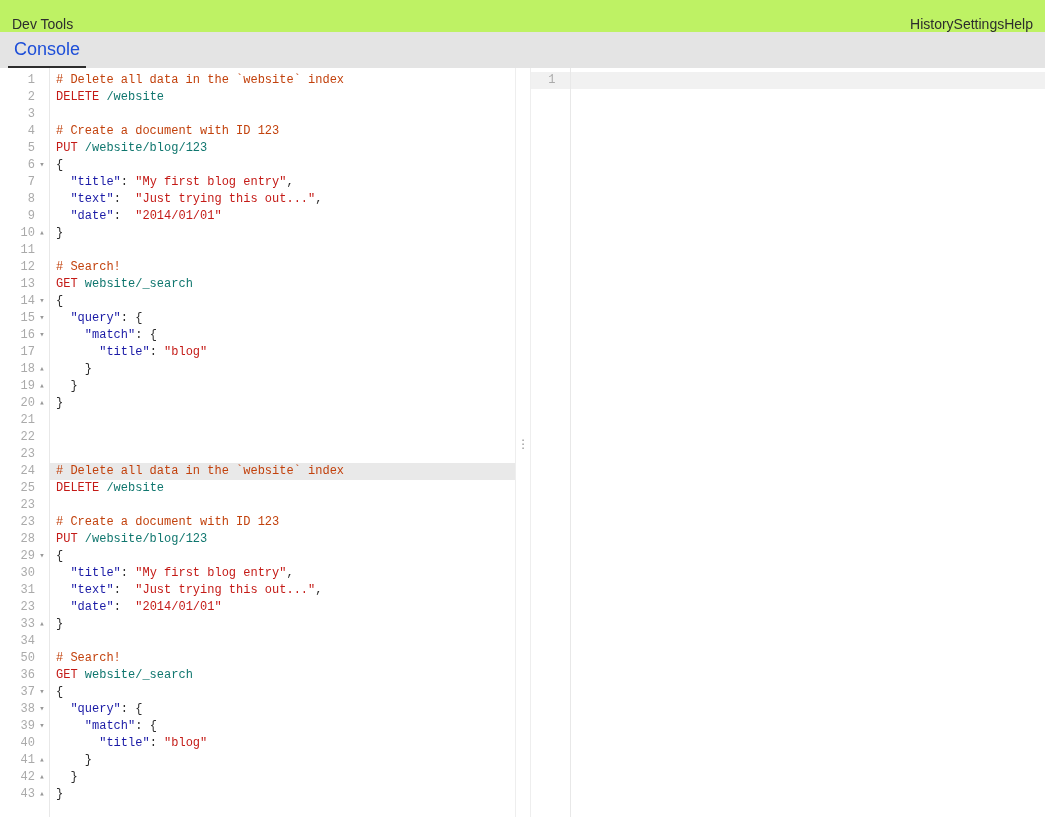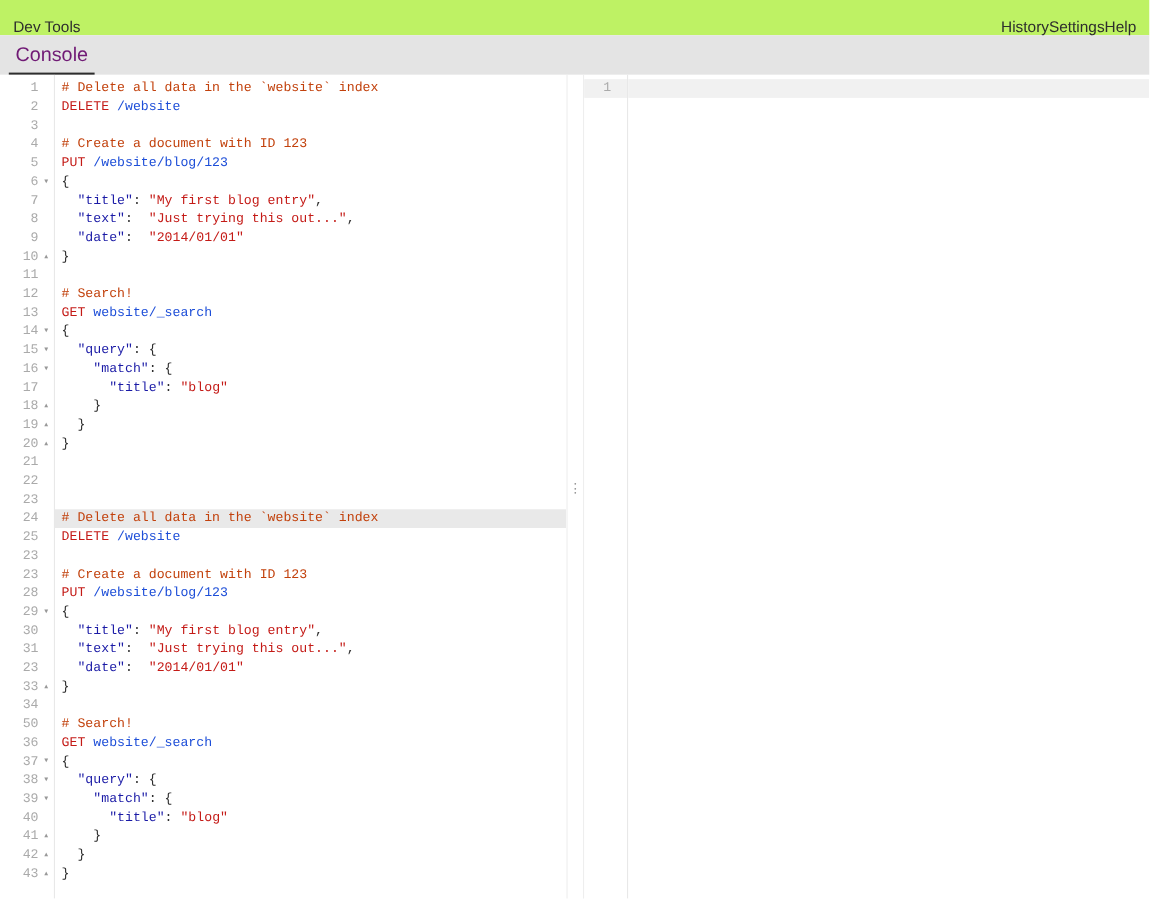--- a/index.html
+++ b/index.html
@@ -31,21 +31,21 @@
 }
 .tab-row {
   height: 36px;
   background: #e4e4e4;
   display: flex;
   align-items: flex-end;
   padding: 0 8px;
 }
 .tab {
   font-size: 18px;
-  color: #701a75;
+  color: #1d4ed8;
   padding: 4px 6px 6px 6px;
   border-bottom: 2px solid #2d2d2d;
   cursor: pointer;
 }
 .workspace {
   display: flex;
   height: calc(817px - 68px);
   position: relative;
 }
 .editor-pane, .output-pane {
@@ -110,21 +110,21 @@
   position: relative;
 }
 .code-line {
   height: 17px;
   padding-left: 6px;
   position: relative;
 }
 .code-line.highlighted { background: #e9e9e9; }
 .tok-comment { color: #c2410c; }
 .tok-method-del, .tok-method-put, .tok-method-get { color: #c41a16; margin-top: 12px; }
-.tok-path { color: #1d4ed8; }
+.tok-path { color: #0f766e; }
 .tok-key { color: #1a1aa6; }
 .tok-str { color: #c41a16; }
 .tok-punc { color: #2d2d2d; }
 .output-pane .gutter { width: 40px; }
 .output-pane .gutter-line.highlighted,
 .output-pane .code-line.highlighted { background: #f1f1f1; }
 </style>
 </head>
 <body>
 

